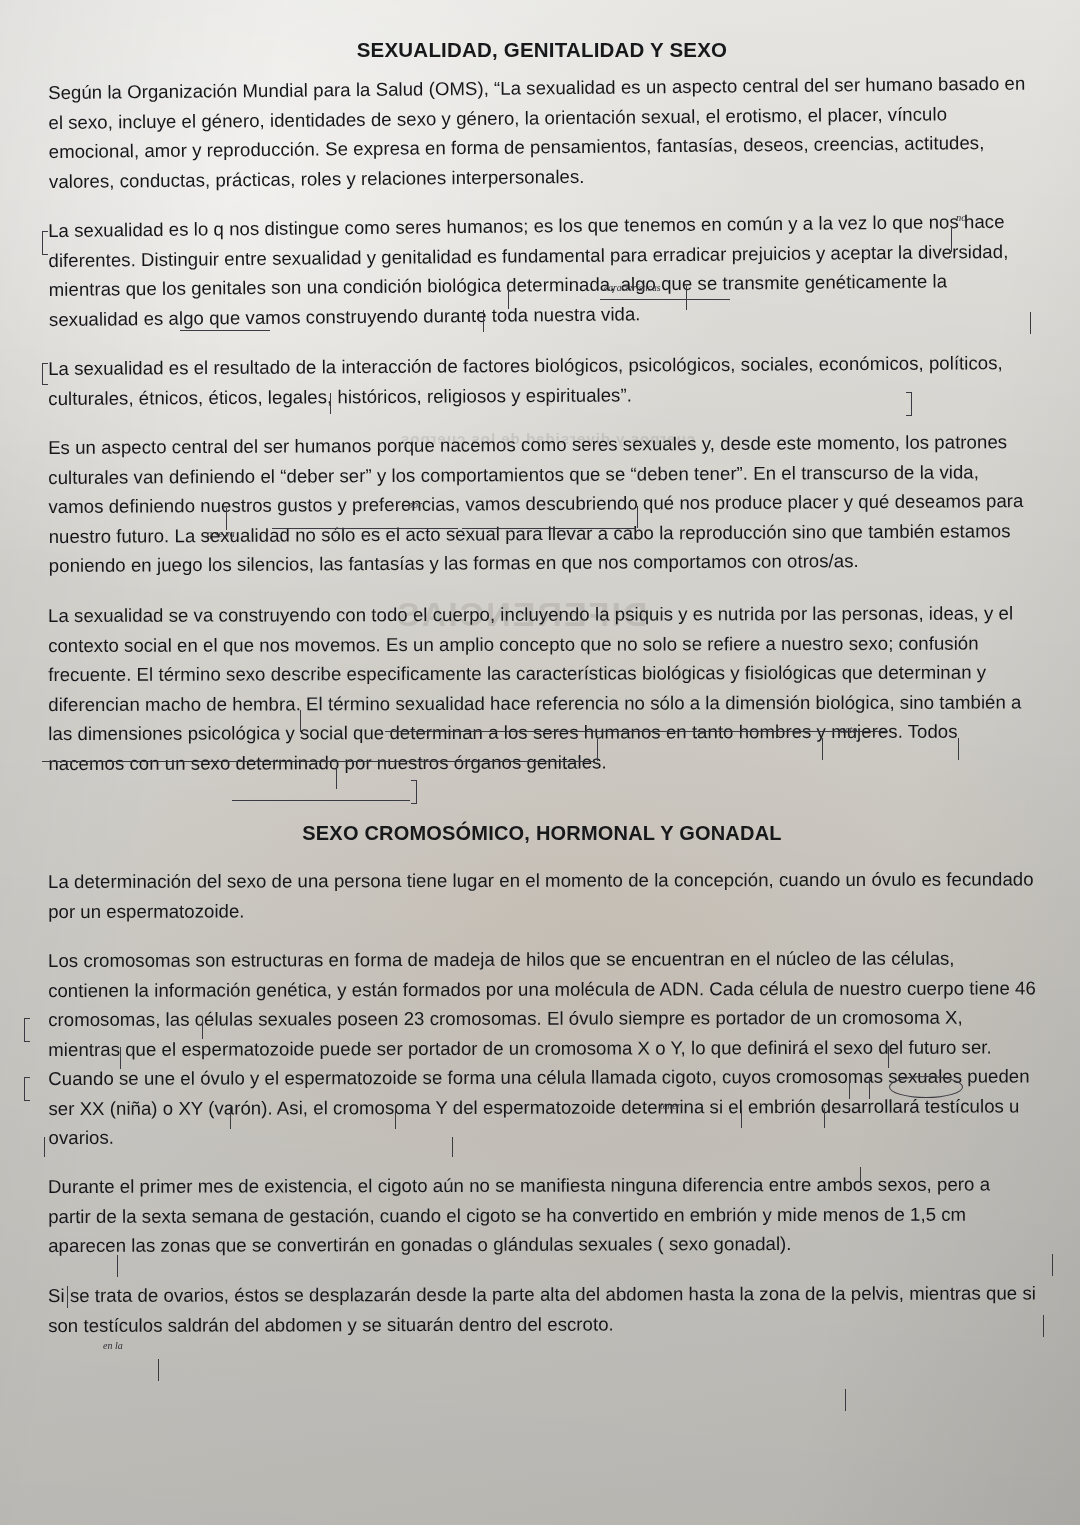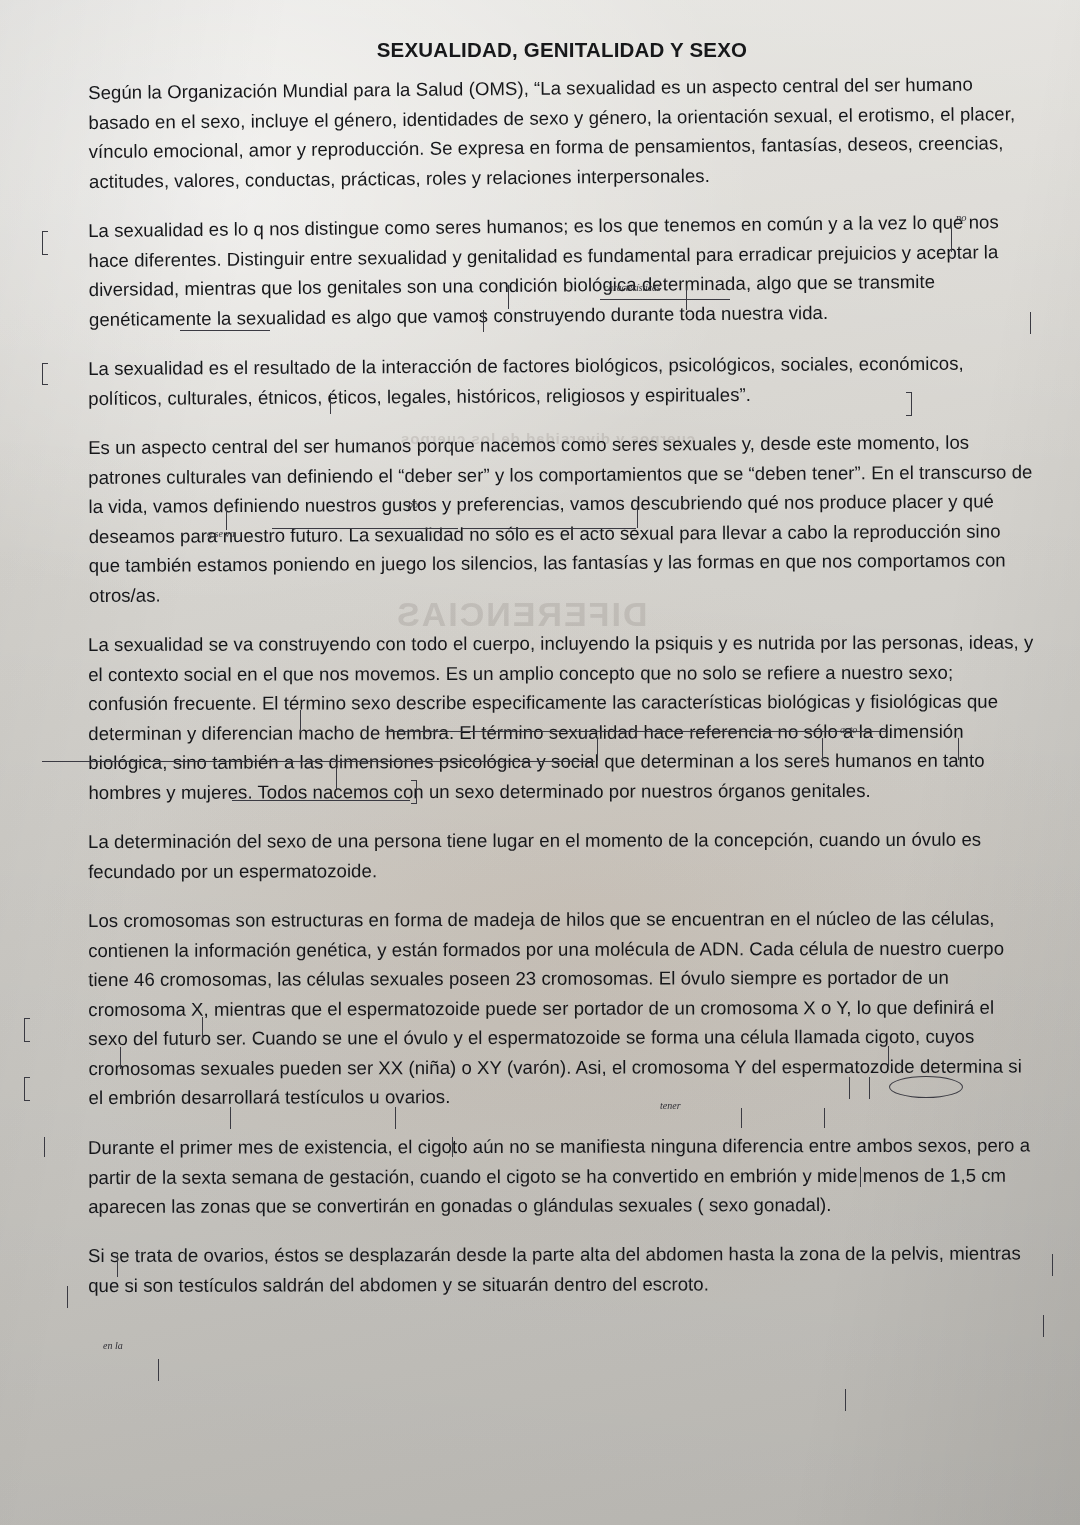--- a/index.html
+++ b/index.html
@@ -45,21 +45,20 @@
     transform: scaleX(-1);
     pointer-events: none;
     user-select: none;
   }
   .ghost-1 { left: 395px; top: 595px; font-size: 34px; }
   .ghost-2 { left: 400px; top: 430px; font-size: 15px; letter-spacing: 1px; }
 
   .doc {
     position: relative;
     z-index: 2;
-    margin-left: 40px;
   }
 
   h1.title {
     font-size: 20.5px;
     font-weight: bold;
     text-align: center;
     letter-spacing: 0.2px;
     color: #17181a;
     margin: 0 0 16px 0;
   }
@@ -135,20 +134,21 @@
     <p class="para skew-a">Según la Organización Mundial para la Salud (OMS), “La sexualidad es un aspecto central del ser humano basado en el sexo, incluye el género, identidades de sexo y género, la orientación sexual, el erotismo, el placer, vínculo emocional, amor y reproducción. Se expresa en forma de pensamientos, fantasías, deseos, creencias, actitudes, valores, conductas, prácticas, roles y relaciones interpersonales.</p>
 
     <p class="para skew-a">La sexualidad es lo q nos distingue como seres humanos; es los que tenemos en común y a la  vez lo que nos hace diferentes.  Distinguir entre sexualidad y genitalidad es fundamental para erradicar prejuicios y aceptar la diversidad, mientras que los genitales son una condición  biológica determinada, algo que se transmite genéticamente la sexualidad es algo que vamos construyendo durante toda nuestra vida.</p>
 
     <p class="para skew-b">La sexualidad es el resultado de la interacción de factores biológicos, psicológicos, sociales, económicos, políticos, culturales, étnicos, éticos, legales, históricos, religiosos y espirituales”.</p>
 
     <p class="para skew-b">Es un aspecto central del ser humanos porque nacemos como seres sexuales y, desde este momento, los patrones culturales van definiendo el “deber ser” y los comportamientos que se “deben tener”. En el transcurso de la vida, vamos definiendo nuestros gustos y preferencias, vamos descubriendo qué nos produce placer y qué deseamos para nuestro futuro. La sexualidad no sólo es el acto sexual para llevar a cabo la reproducción sino que también estamos poniendo en juego los silencios, las fantasías y las formas en que nos comportamos con otros/as.</p>
 
     <p class="para skew-c">La sexualidad se va construyendo con todo el cuerpo, incluyendo la psiquis y es nutrida por las personas, ideas, y el contexto social en el que nos movemos. Es un amplio concepto que no solo se refiere a nuestro sexo; confusión frecuente. El término sexo describe especificamente las características biológicas y fisiológicas  que determinan y diferencian macho de hembra. El término sexualidad hace referencia no sólo a la dimensión biológica, sino también a las dimensiones psicológica y social que determinan a los seres humanos en tanto hombres y mujeres. Todos nacemos con un sexo determinado por nuestros órganos genitales.</p>
 
+    <h2 class="subtitle">SEXO CROMOSÓMICO, HORMONAL Y GONADAL</h2>
 
     <p class="para skew-c">La determinación del sexo de una persona tiene lugar en el momento de la concepción, cuando un óvulo es fecundado por un espermatozoide.</p>
 
     <p class="para skew-c">Los cromosomas son estructuras en forma de madeja de hilos  que se encuentran en el núcleo de las células, contienen la información genética, y están formados por una molécula de ADN. Cada célula de nuestro cuerpo tiene 46 cromosomas, las células sexuales poseen 23 cromosomas. El óvulo siempre es portador de un cromosoma X, mientras que el espermatozoide puede ser  portador de un cromosoma X o Y, lo que definirá el sexo del futuro ser. Cuando se une el óvulo y el espermatozoide se forma una célula llamada cigoto, cuyos cromosomas sexuales pueden ser XX (niña) o XY (varón). Asi, el cromosoma Y del espermatozoide determina si el embrión desarrollará testículos u ovarios.</p>
 
     <p class="para skew-c">Durante el primer mes de existencia, el cigoto aún no se manifiesta ninguna diferencia entre ambos sexos, pero a partir de la sexta semana de gestación, cuando el cigoto se ha convertido en embrión y mide menos de 1,5 cm aparecen las zonas que se convertirán en gonadas o glándulas sexuales ( sexo gonadal).</p>
 
     <p class="para skew-c">Si se trata de ovarios, éstos se desplazarán desde la parte alta del abdomen hasta la zona de la pelvis, mientras que si son testículos saldrán del abdomen y se situarán dentro del escroto.</p>
 
   </div>

